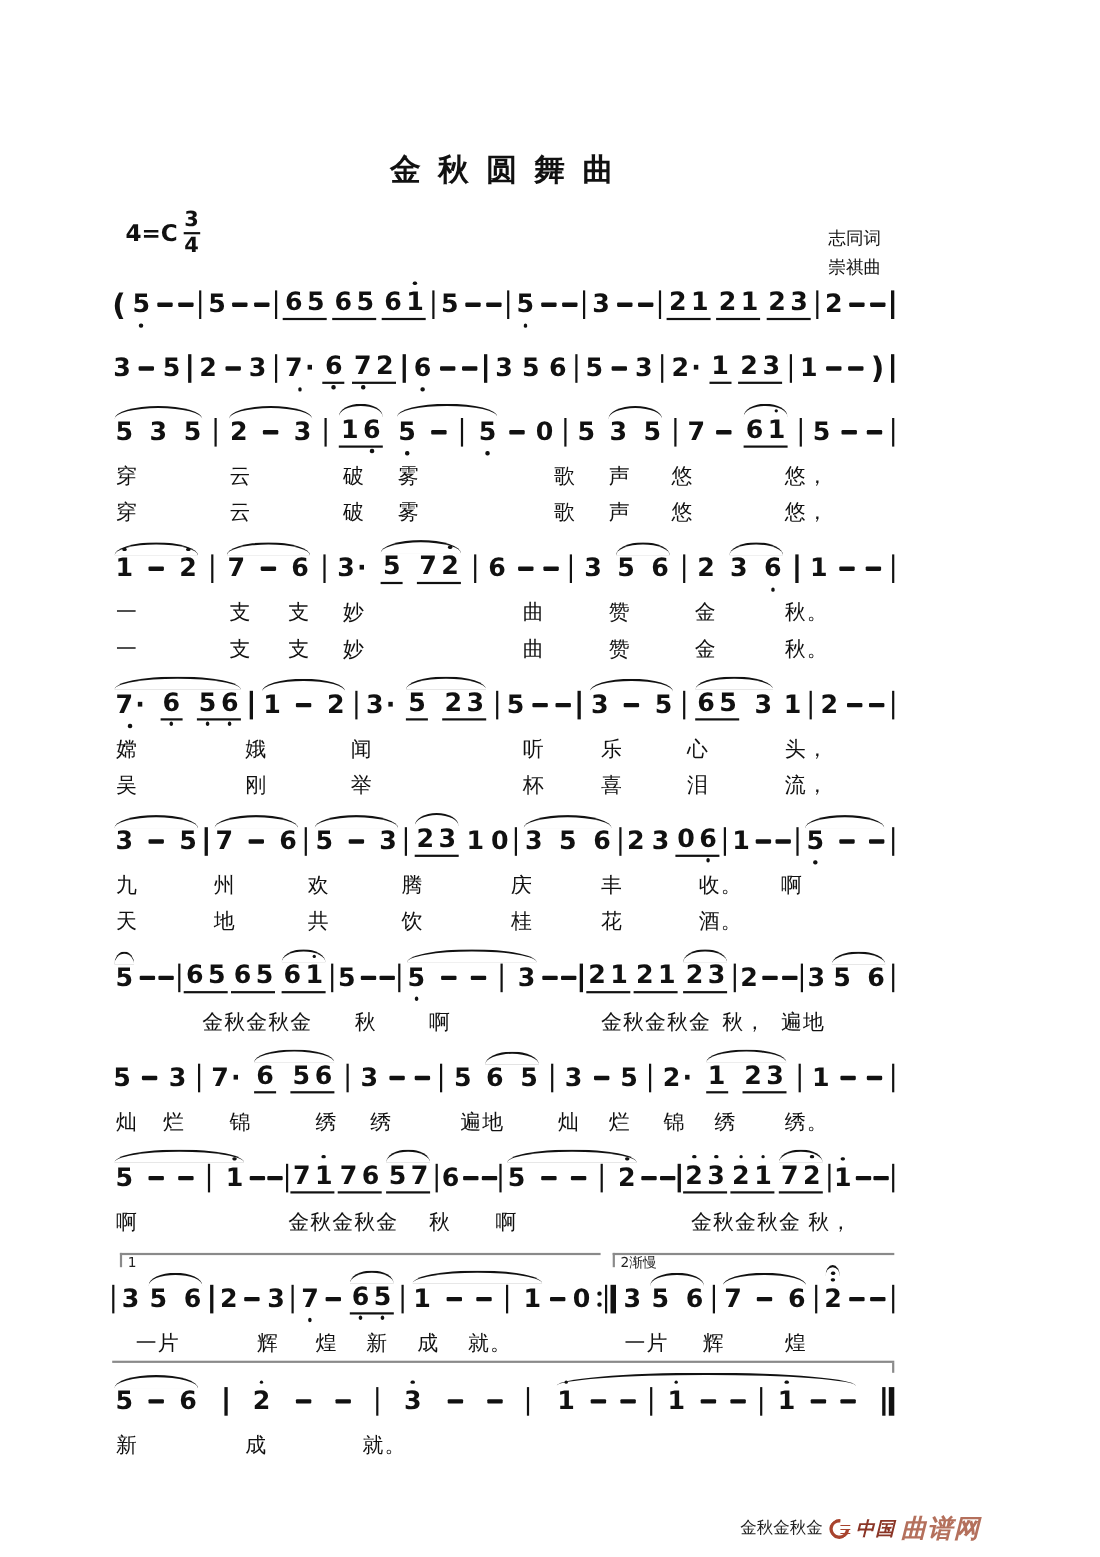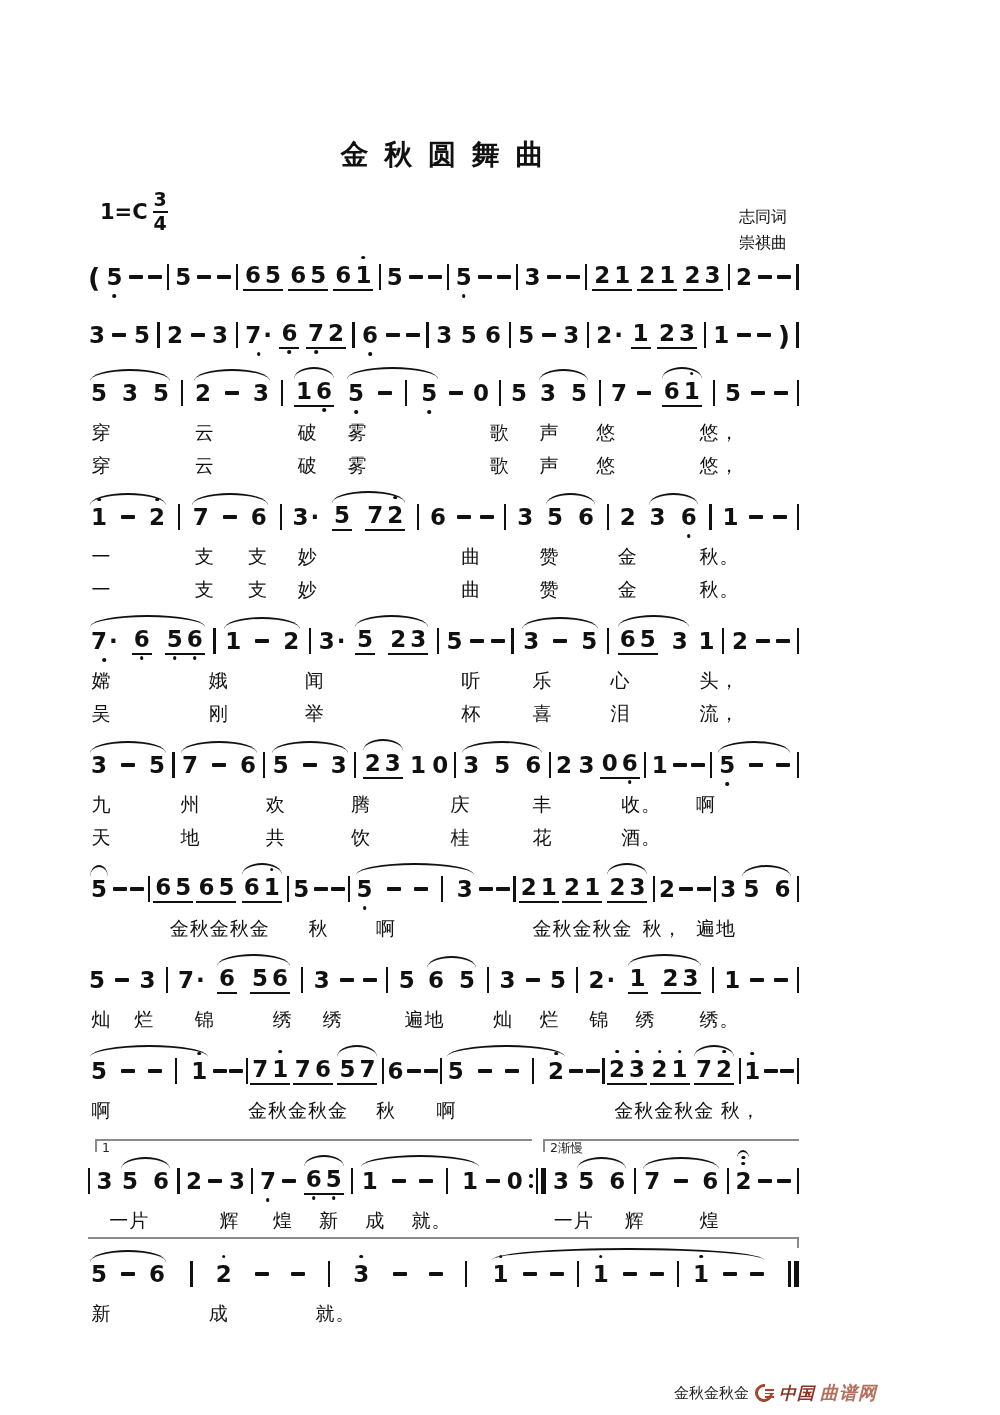--- a/index.html
+++ b/index.html
@@ -5,20 +5,21 @@
   html,body{margin:0;padding:0;background:#fff;}
   .page{
     position:relative;
     width:891px;height:1415px;
     background:#fff;
     box-sizing:border-box;
     padding:0 92px 0 88px;
     font-family:"DejaVu Sans", sans-serif;
     color:#111;
     overflow:hidden;
+    margin-left:14px;
   }
   
   .title{
     text-align:center;
     font-size:28px;font-weight:bold;
     letter-spacing:3px;
     margin:0;padding-top:136px;
   }
   .meta-row{position:relative;height:72px;margin-top:8px;}
   .key-sig{
@@ -84,31 +85,31 @@
   .logo-c{position:relative;display:inline-block;width:18px;height:18px;margin:0 1px;}
   .logo-c::before{
     content:"";position:absolute;inset:0;border:3.6px solid #a8442e;border-radius:50%;
     border-right-color:transparent;transform:rotate(-38deg);box-sizing:border-box;
   }
   .logo-c::after{
     content:"";position:absolute;right:-1px;top:5px;width:9px;height:9px;
     background:repeating-linear-gradient(#a8442e 0 1.6px, transparent 1.6px 3.6px);
   }
   .site1{color:#8a3526;font-weight:bold;font-style:italic;font-size:17px;letter-spacing:1px;}
-  .site2{color:#b4705c;font-weight:bold;font-style:italic;font-size:18px;letter-spacing:1px;}
+  .site2{color:#b4705c;font-weight:bold;font-style:italic;font-size:23px;letter-spacing:1px;}
 </style>
 </head>
 <body>
 
 <div class="page">
   <h1 class="title">金 秋 圆 舞 曲</h1>
 
   <div class="meta-row">
     <div class="key-sig">
-      <span>1=C</span>
+      <span>4=C</span>
       <span class="time-sig">
         <i class="num">3</i>
         <i class="frac-line"></i>
         <i class="den">4</i>
       </span>
     </div>
     <div class="credits">
       <div>志同词</div>
       <div>崇祺曲</div>
     </div>

